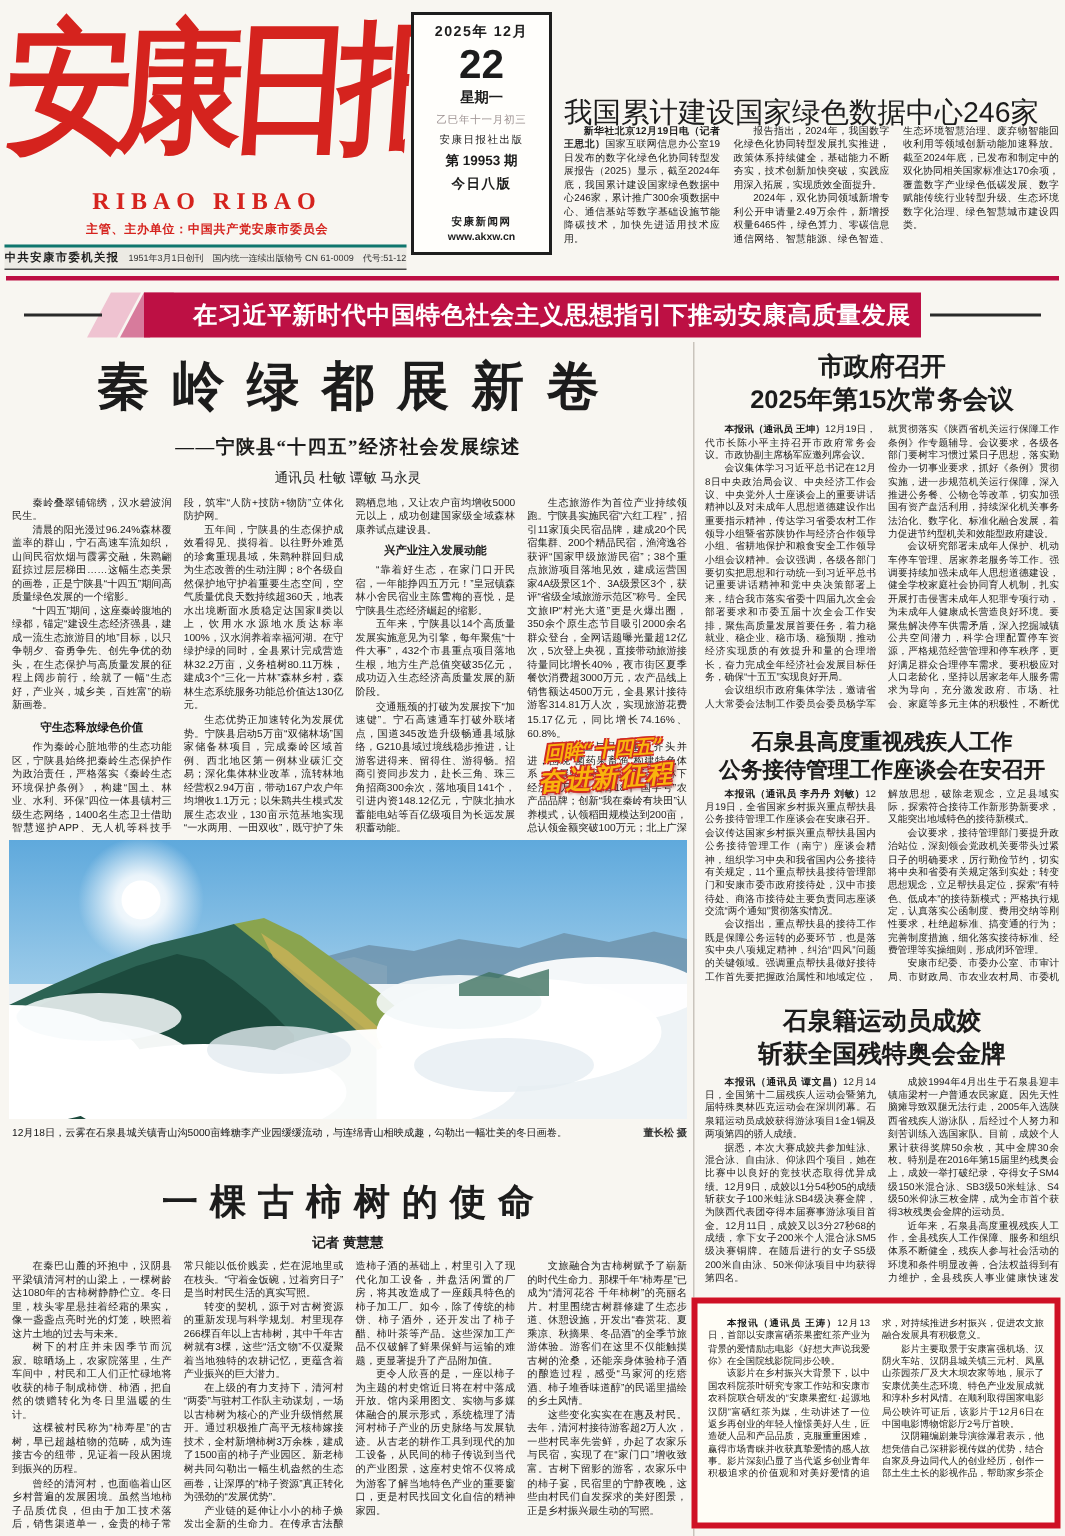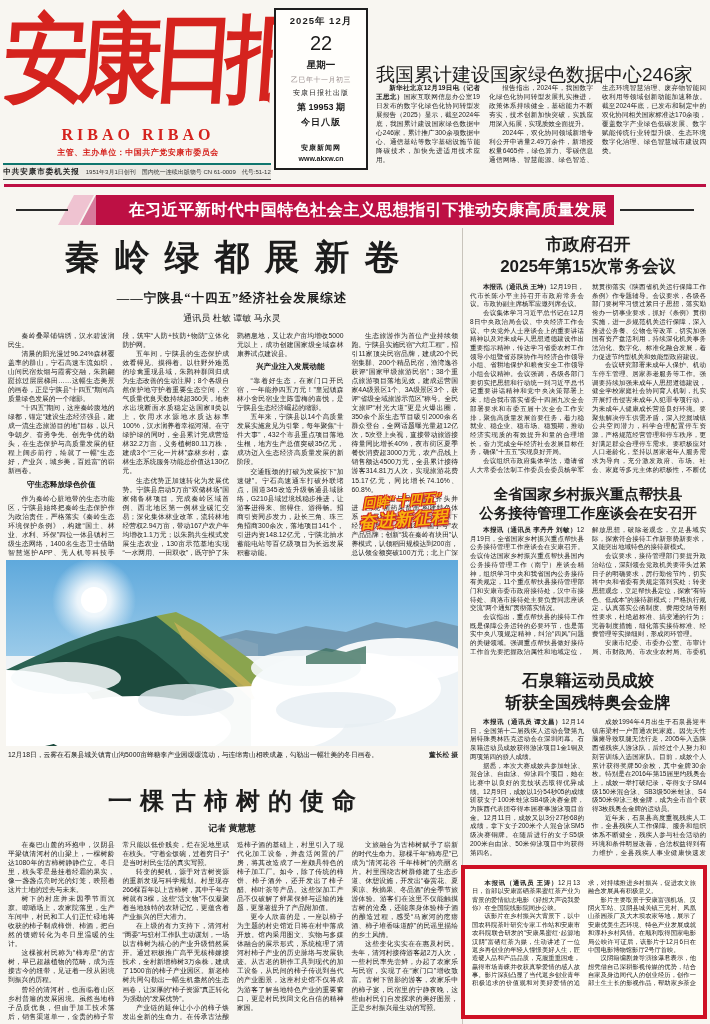--- a/index.html
+++ b/index.html
@@ -34,21 +34,21 @@
     display:flex; align-items:center; justify-content:center; gap:6px;
     white-space:nowrap;
   }
   .strip .organ { font-weight:bold; font-size:7.5px; letter-spacing:1px; }
   .strip .founded { font-size:6px; color:#333; }
   .datebox {
     left:274px; top:8px; width:94px; height:162px; background:#fffefb;
     border:2px solid #1e1e1e; text-align:center; padding-top:5px;
   }
   .datebox .ym   { font-size:9.5px; font-weight:bold; letter-spacing:1px; }
-  .datebox .day  { font-size:20px; font-weight:normal; line-height:30px; }
+  .datebox .day  { font-size:27px; font-weight:bold; line-height:30px; }
   .datebox .wd   { font-size:9.5px; font-weight:bold; margin-top:1px; }
   .datebox .lunar{ font-size:7px; color:#9b8f8f; margin-top:3px; letter-spacing:0.5px;}
   .datebox .pub  { font-size:7px; margin-top:3px; letter-spacing:1px; font-family:"Liberation Serif",serif;}
   .datebox .issue{ font-size:9px; font-weight:bold; margin-top:3px; }
   .datebox .pages{ font-size:9px; font-weight:bold; margin-top:2px; letter-spacing:1px;}
   .datebox .site { font-size:7px; font-weight:bold; margin-top:14px; letter-spacing:1px;}
   .datebox .url  { font-size:7px; font-weight:bold; margin-top:2px; }
 
   
   .tr-title {
@@ -288,21 +288,21 @@
 
   <h2 class="abs rt1 gov-t1">市政府召开</h2>
   <h2 class="abs rt2 gov-t2">2025年第15次常务会议</h2>
   <div class="abs two-col gov-body">
       <p class="para"><b>本报讯（通讯员 王坤）</b>12月19日，代市长陈小平主持召开市政府常务会议。市政协副主席杨军应邀列席会议。</p>
       <p class="para">会议集体学习习近平总书记在12月8日中央政治局会议、中央经济工作会议、中央党外人士座谈会上的重要讲话精神以及对未成年人思想道德建设作出重要指示精神，传达学习省委农村工作领导小组暨省苏陕协作与经济合作领导小组、省耕地保护和粮食安全工作领导小组会议精神。会议强调，各级各部门要切实把思想和行动统一到习近平总书记重要讲话精神和党中央决策部署上来，结合我市落实省委十四届九次全会部署要求和市委五届十次全会工作安排，聚焦高质量发展首要任务，着力稳就业、稳企业、稳市场、稳预期，推动经济实现质的有效提升和量的合理增长，奋力完成全年经济社会发展目标任务，确保“十五五”实现良好开局。</p>
       <p class="para">会议组织市政府集体学法，邀请省人大常委会法制工作委员会委员杨学军就贯彻落实《陕西省机关运行保障工作条例》作专题辅导。会议要求，各级各部门要树牢习惯过紧日子思想，落实勤俭办一切事业要求，抓好《条例》贯彻实施，进一步规范机关运行保障，深入推进公务餐、公物仓等改革，切实加强国有资产盘活利用，持续深化机关事务法治化、数字化、标准化融合发展，着力促进节约型机关和效能型政府建设。</p>
       <p class="para">会议研究部署未成年人保护、机动车停车管理、居家养老服务等工作。强调要持续加强未成年人思想道德建设，健全学校家庭社会协同育人机制，扎实开展打击侵害未成年人犯罪专项行动，为未成年人健康成长营造良好环境。要聚焦解决停车供需矛盾，深入挖掘城镇公共空间潜力，科学合理配置停车资源，严格规范经营管理和停车秩序，更好满足群众合理停车需求。要积极应对人口老龄化，坚持以居家老年人服务需求为导向，充分激发政府、市场、社会、家庭等多元主体的积极性，不断优化资源配置，配套完善服务供给体系，促进养老服务高质量发展。会议还研究了其他事项。</p>
     </div>
 
-  <h2 class="abs rt1 rec-t1">全省国家乡村振兴重点帮扶县</h2>
+  <h2 class="abs rt1 rec-t1">石泉县高度重视残疾人工作</h2>
   <h2 class="abs rt2 rec-t2">公务接待管理工作座谈会在安召开</h2>
   <div class="abs two-col rec-body">
       <p class="para"><b>本报讯（通讯员 李丹丹 刘敏）</b>12月19日，全省国家乡村振兴重点帮扶县公务接待管理工作座谈会在安康召开。会议传达国家乡村振兴重点帮扶县国内公务接待管理工作（南宁）座谈会精神，组织学习中央和我省国内公务接待有关规定，11个重点帮扶县接待管理部门和安康市委市政府接待处，汉中市接待处、商洛市接待处主要负责同志座谈交流“两个通知”贯彻落实情况。</p>
       <p class="para">会议指出，重点帮扶县的接待工作既是保障公务运转的必要环节，也是落实中央八项规定精神，纠治“四风”问题的关键领域。强调重点帮扶县做好接待工作首先要把握政治属性和地域定位，解放思想，破除老观念，立足县域实际，探索符合接待工作新形势新要求，又能突出地域特色的接待新模式。</p>
       <p class="para">会议要求，接待管理部门要提升政治站位，深刻领会党政机关要带头过紧日子的明确要求，厉行勤俭节约，切实将中央和省委有关规定落到实处；转变思想观念，立足帮扶县定位，探索“有特色、低成本”的接待新模式；严格执行规定，认真落实公函制度、费用交纳等刚性要求，杜绝超标准、搞变通的行为；完善制度措施，细化落实接待标准、经费管理等实操细则，形成闭环管理。</p>
       <p class="para">安康市纪委、市委办公室、市审计局、市财政局、市农业农村局、市委机关事务服务中心、市机关事务服务中心及非重点帮扶县接待管理部门负责同志参加或列席会议。</p>
     </div>
 
   <h2 class="abs rt1 ath-t1">石泉籍运动员成姣</h2>
   <h2 class="abs rt2 ath-t2">斩获全国残特奥会金牌</h2>

